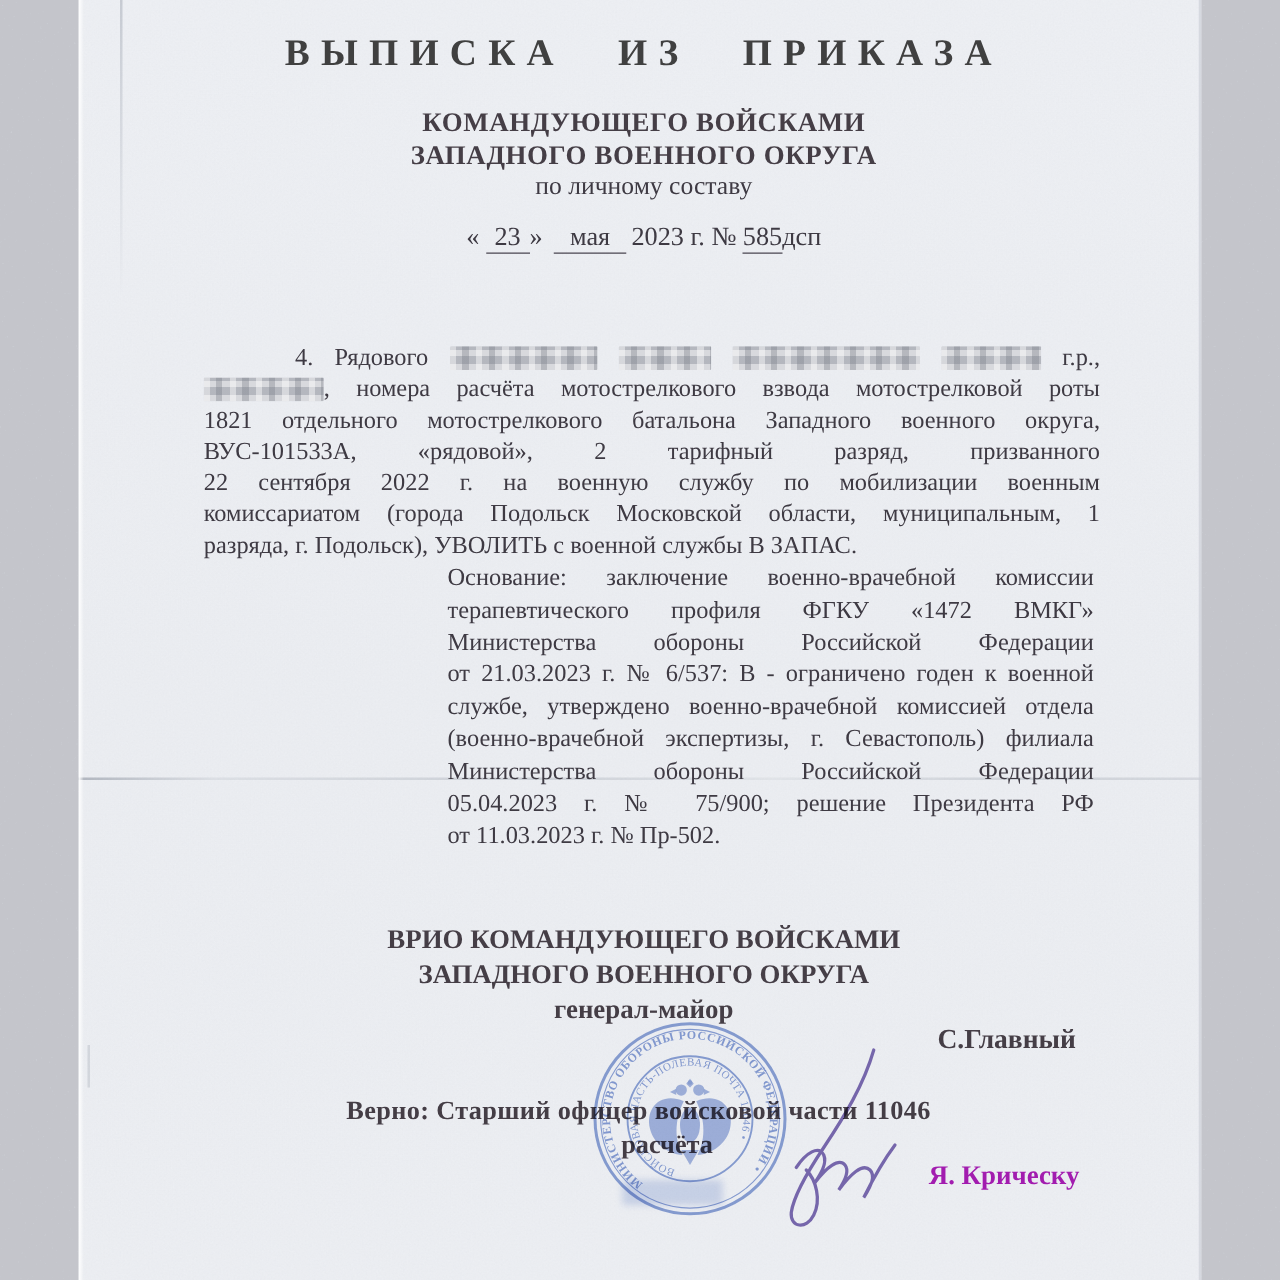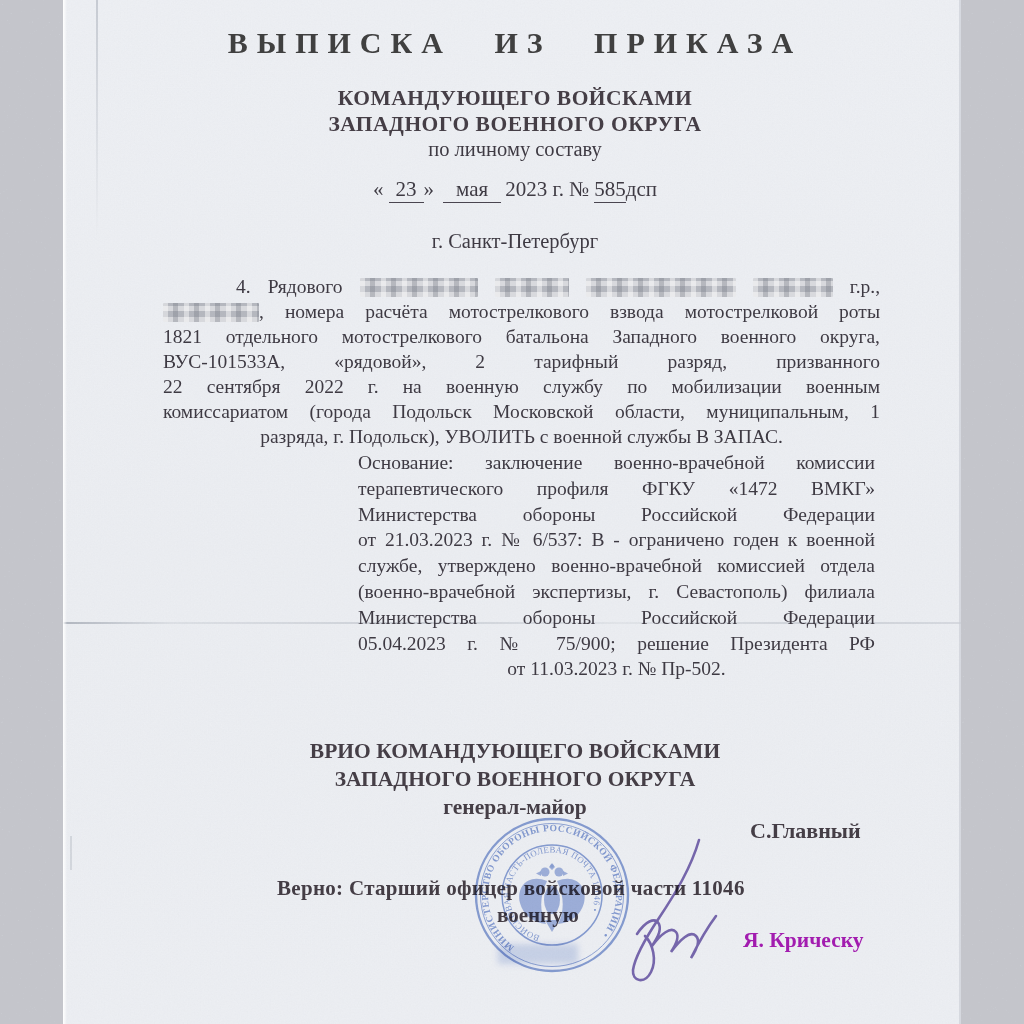--- a/index.html
+++ b/index.html
@@ -29,21 +29,21 @@
   .dateline{top:177px;font-size:21px;}
   .dateline .u{border-bottom:1.5px solid #4a4550;padding-bottom:1px;}
   .dateline .pad-day{padding-left:7px;padding-right:7px;}
   .dateline .pad-month{padding-left:13px;padding-right:13px;margin-left:9px;margin-right:4px;}
   .dateline .sp{margin-right:5px;}
   .place{top:230px;font-size:20.5px;}
 
   .para{left:163px;top:274px;width:717px;font-size:19.5px;line-height:25px;}
   .basis{left:358px;top:450px;width:517px;font-size:19.5px;line-height:25.8px;}
   .jline{text-align:justify;text-align-last:justify;}
-  .lline{text-align:center;}
+  .lline{text-align:left;}
   .indent{display:inline-block;width:73px;}
   .blur{display:inline-block;height:19px;vertical-align:-4px;border-radius:1px;background-color:#c7c9cf;filter:blur(.4px);
     background-image:
       repeating-linear-gradient(90deg,rgba(255,255,255,.45) 0 5px,rgba(0,0,0,0) 5px 10px,rgba(118,122,132,.35) 10px 15px,rgba(0,0,0,0) 15px 21px),
       repeating-linear-gradient(0deg,rgba(255,255,255,.3) 0 5px,rgba(138,142,152,.3) 5px 11px);}
   .b1{width:118px;} .b2{width:74px;} .b3{width:150px;} .b4{width:80px;} .b5{width:96px;}
 
   .vrio{top:737px;font-size:21.5px;font-weight:700;line-height:28px;color:#453e46;}
   .commander-name{left:750px;top:818px;font-size:22px;font-weight:700;color:#453e46;}
   .verno{left:277px;top:876px;font-size:21px;font-weight:700;letter-spacing:.3px;color:#443d45;}
@@ -102,21 +102,20 @@
     <div>КОМАНДУЮЩЕГО ВОЙСКАМИ</div>
     <div>ЗАПАДНОГО ВОЕННОГО ОКРУГА</div>
   </div>
 
   <div class="txt center-col subtitle">по личному составу</div>
 
   <div class="txt center-col dateline">
     <span class="sp">«</span><span class="u pad-day">23</span><span>»</span><span class="u pad-month">мая</span><span class="sp">2023 г. №</span><span class="u">585</span><span>дсп</span>
   </div>
 
-  <div class="txt center-col place">г. Санкт-Петербург</div>
 
   <div class="txt para">
     <div class="jline"><span class="indent"></span><span>4. Рядового</span> <span class="blur b1"></span> <span class="blur b2"></span> <span class="blur b3"></span> <span class="blur b4"></span> <span>г.р.,</span></div>
     <div class="jline"><span class="blur b5"></span><span>, номера расчёта мотострелкового взвода мотострелковой роты</span></div>
     <div class="jline">1821 отдельного мотострелкового батальона Западного военного округа,</div>
     <div class="jline">ВУС-101533А, «рядовой», 2 тарифный разряд, призванного</div>
     <div class="jline">22 сентября 2022 г. на военную службу по мобилизации военным</div>
     <div class="jline">комиссариатом (города Подольск Московской области, муниципальным, 1</div>
     <div class="lline">разряда, г. Подольск), УВОЛИТЬ с военной службы В ЗАПАС.</div>
   </div>
@@ -135,21 +134,21 @@
 
   <div class="txt center-col vrio">
     <div>ВРИО КОМАНДУЮЩЕГО ВОЙСКАМИ</div>
     <div>ЗАПАДНОГО ВОЕННОГО ОКРУГА</div>
     <div>генерал-майор</div>
   </div>
 
   <div class="txt commander-name">С.Главный</div>
 
   <div class="txt verno">Верно: Старший офицер войсковой части 11046</div>
-  <div class="txt kapitan">военную</div>
+  <div class="txt kapitan">расчёта</div>
   <div class="txt verifier-name">Я. Крическу</div>
 
   <svg class="stamp" viewBox="0 0 200 200">
     <defs>
       <path id="outerArc" d="M 100,164 A 64,64 0 1,1 100,36 A 64,64 0 1,1 100,164"></path>
       <path id="innerArc" d="M 100,142.5 A 42.5,42.5 0 1,1 100,57.5 A 42.5,42.5 0 1,1 100,142.5"></path>
     </defs>
     <g fill="none" stroke="#4b6fc5" filter="url(#ink-blur)" opacity="0.78">
       <circle cx="100" cy="100" r="76" stroke-width="2.4"></circle>
       <circle cx="100" cy="100" r="71.5" stroke-width="0.9"></circle>

